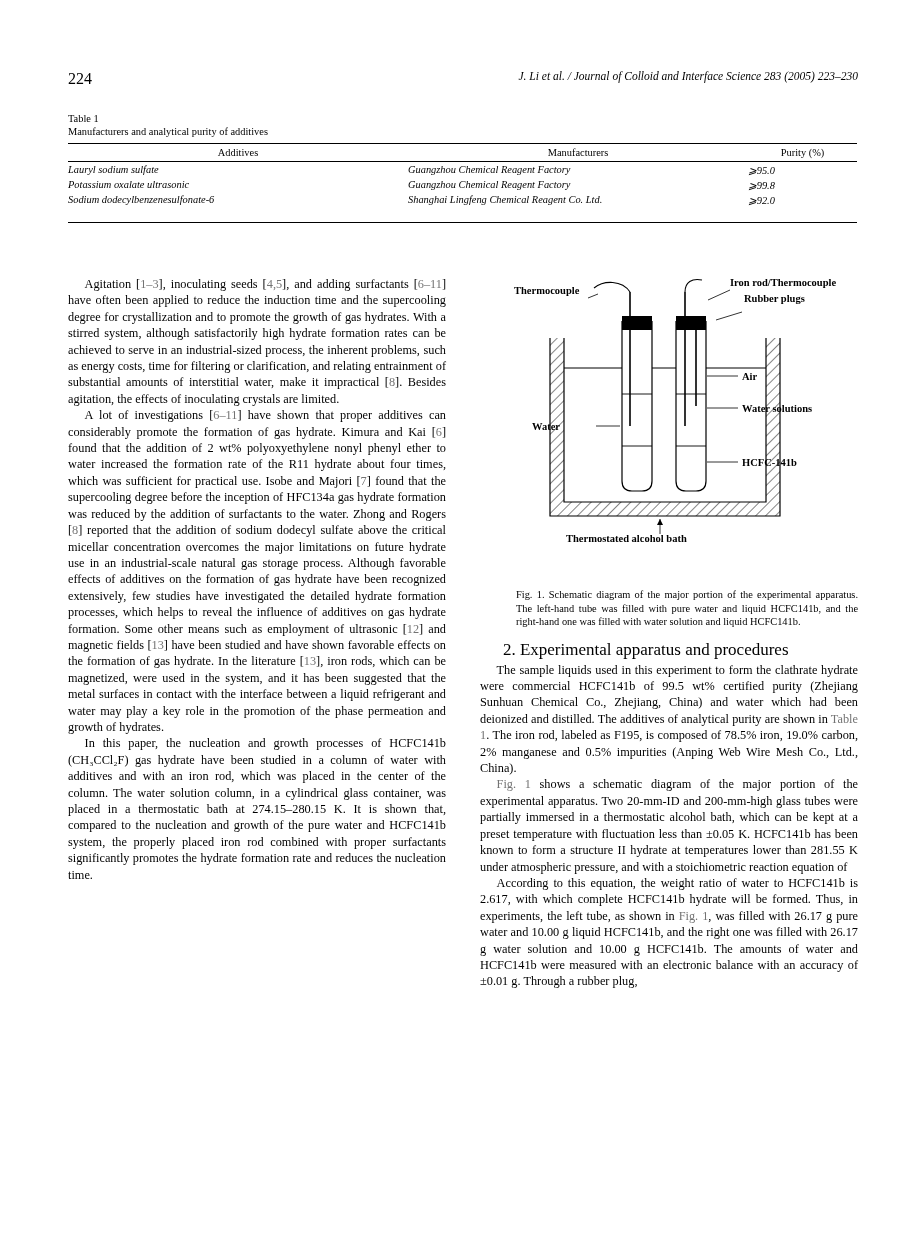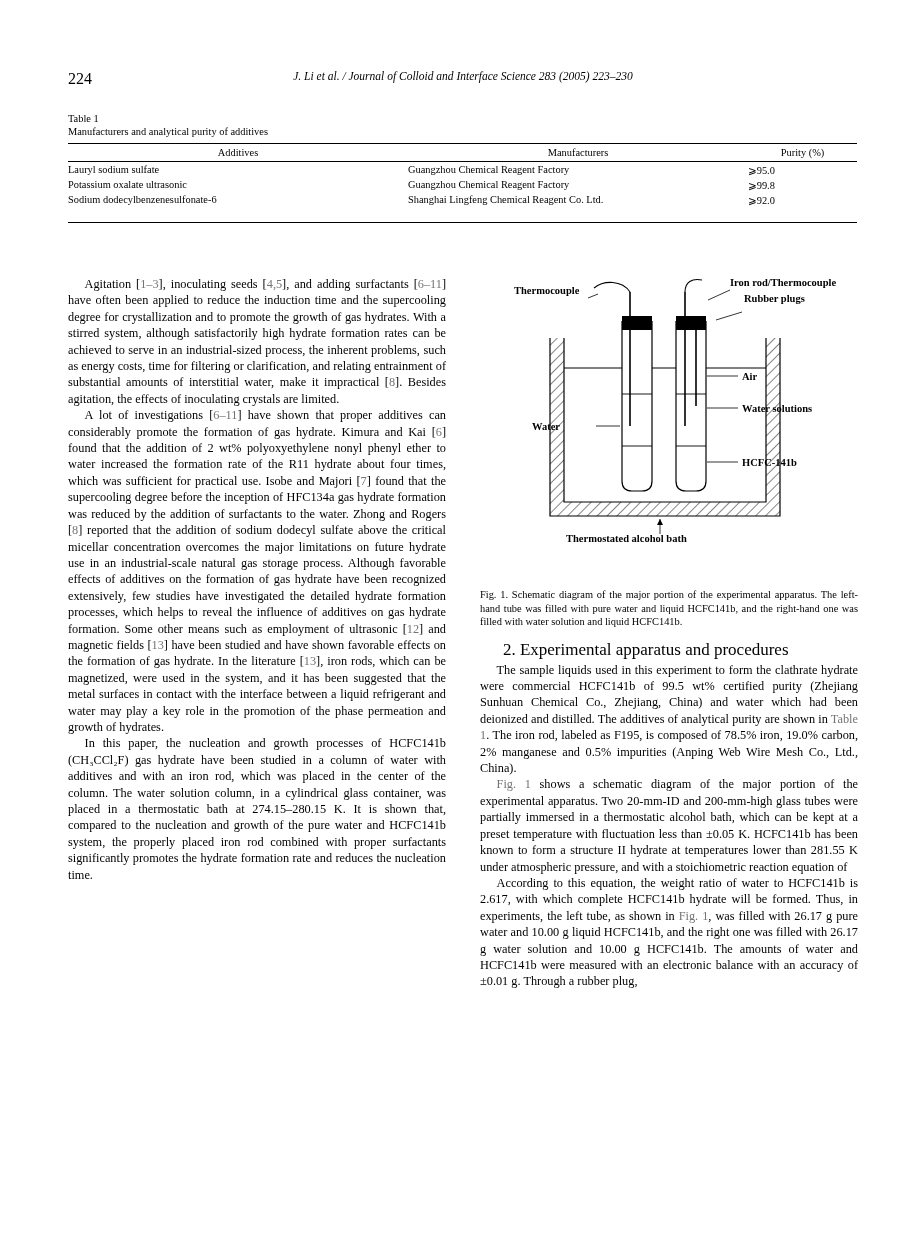--- a/index.html
+++ b/index.html
@@ -32,21 +32,21 @@
     font-style: italic;
   }
   .runhead .folio {
     position: absolute;
     left: 0;
     top: 0;
     font-style: normal;
     font-size: 16px;
   }
   .runhead .title {
-    text-align: center;
+    text-align: right;
     width: 100%;
   }
 
   
   .table-block {
     position: absolute;
     top: 113px;
     left: 68px;
     width: 789px;
     font-size: 10.4px;
@@ -69,20 +69,21 @@
     font-weight: normal;
     padding: 3px 0 3px 0;
     border-top: 0.8px solid #000;
     border-bottom: 0.8px solid #000;
     margin-left: 8px;
   }
   table.t1 td {
     text-align: left;
     padding: 1.6px 0 1.6px 0;
     vertical-align: top;
+    font-style: italic;
   }
   table.t1 tr.last td {
     padding-bottom: 16px;
   }
   table.t1 tbody {
     border-bottom: 0.8px solid #000;
   }
   .col-add { width: 340px; }
   .col-man { width: 340px; }
   .col-pur { width: 109px; }
@@ -114,20 +115,21 @@
   .figure {
     position: relative;
     width: 378px;
     margin-bottom: 10px;
   }
   .figcaption {
     font-size: 10.4px;
     line-height: 1.3;
     text-align: justify;
     margin-top: 8px;
+    margin-left: 36px;
   }
   .sec-head {
     font-size: 17px;
     font-weight: normal;
     margin: 16px 0 10px 0;
     text-indent: 0;
   }
   .equation {
     position: relative;
     margin: 10px 0 10px 0;

